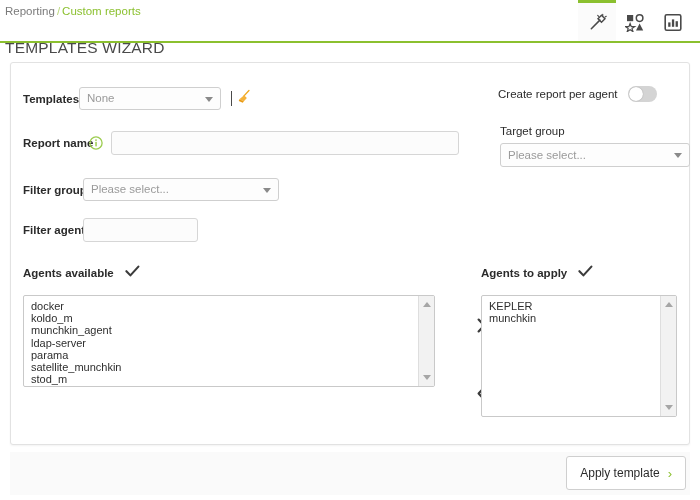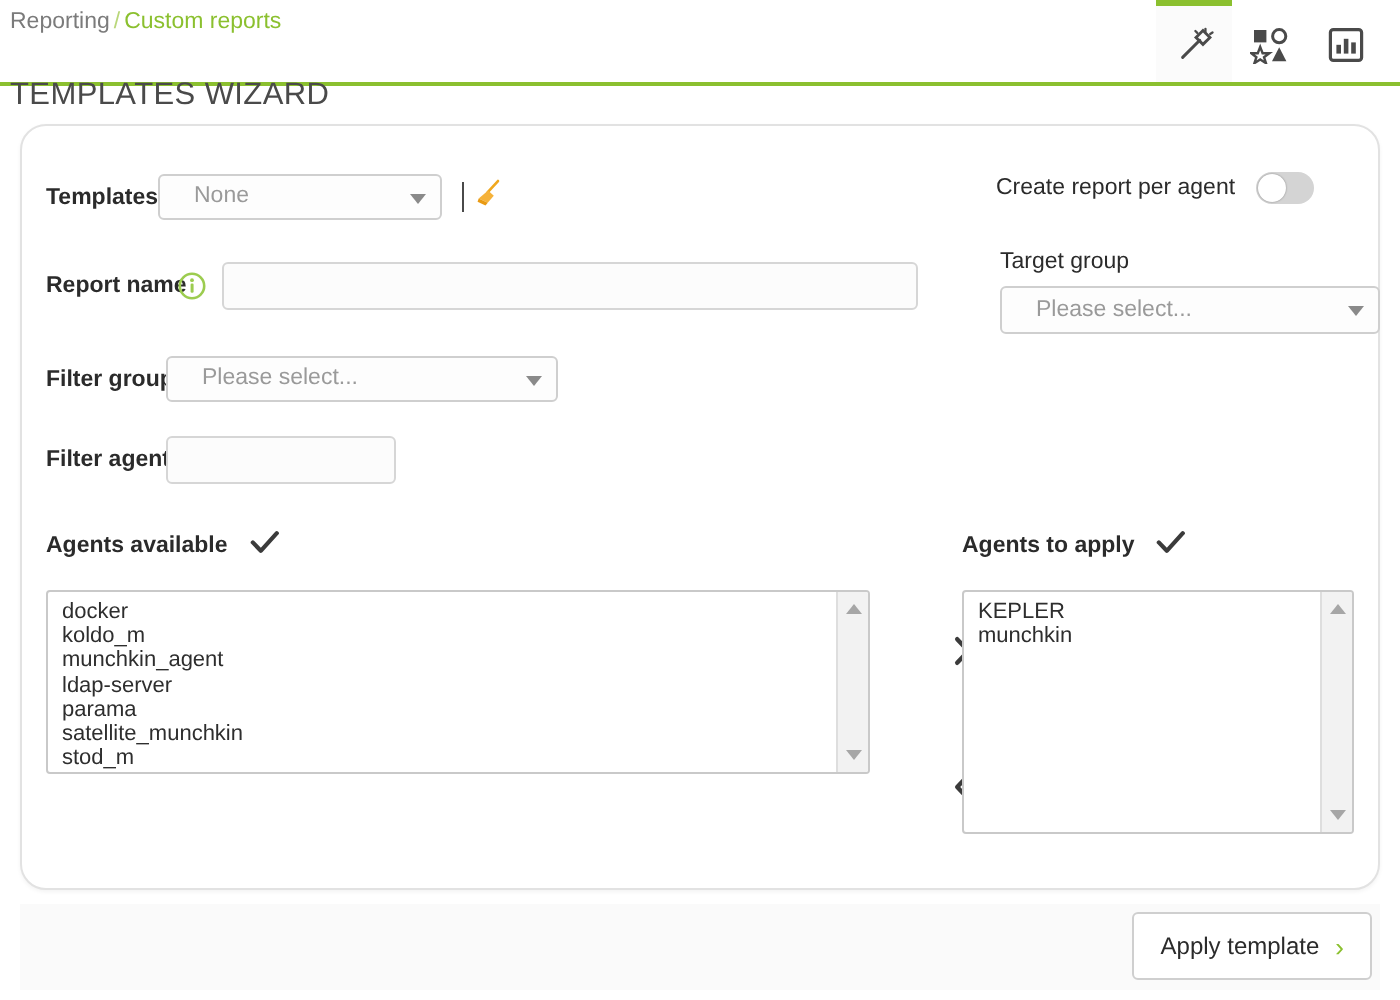--- a/index.html
+++ b/index.html
@@ -69,21 +69,21 @@
   }
   .hdr-icon svg { display: block; }
 
   
   #main-panel {
     position: absolute;
     left: 10px; top: 62px;
     width: 680px; height: 383px;
     background: #ffffff;
     border: 1px solid #e2e2e2;
-    border-radius: 13px;
+    border-radius: 3px;
     box-shadow: 0 1px 2px rgba(0,0,0,.05);
   }
 
   .col-left  { position: absolute; left: 0;   top: 0; width: 470px; height: 100%; }
   .col-right { position: absolute; left: 470px; top: 0; width: 210px; height: 100%; }
 
   
   .f-label {
     font-size: 11.5px;
     color: #2b2b2b;
@@ -92,21 +92,21 @@
   }
 
   
   .select {
     position: relative;
     border: 1px solid #cfcfcf;
     border-radius: 3px;
     background: #fdfdfd;
     height: 23px;
     line-height: 21px;
-    padding: 0 22px 0 17px;
+    padding: 0 22px 0 7px;
     font-size: 11.5px;
     color: #9a9a9a;
     cursor: pointer;
     overflow: hidden;
     white-space: nowrap;
   }
   .select .caret {
     position: absolute;
     right: 7px; top: 50%;
     margin-top: -2px;

